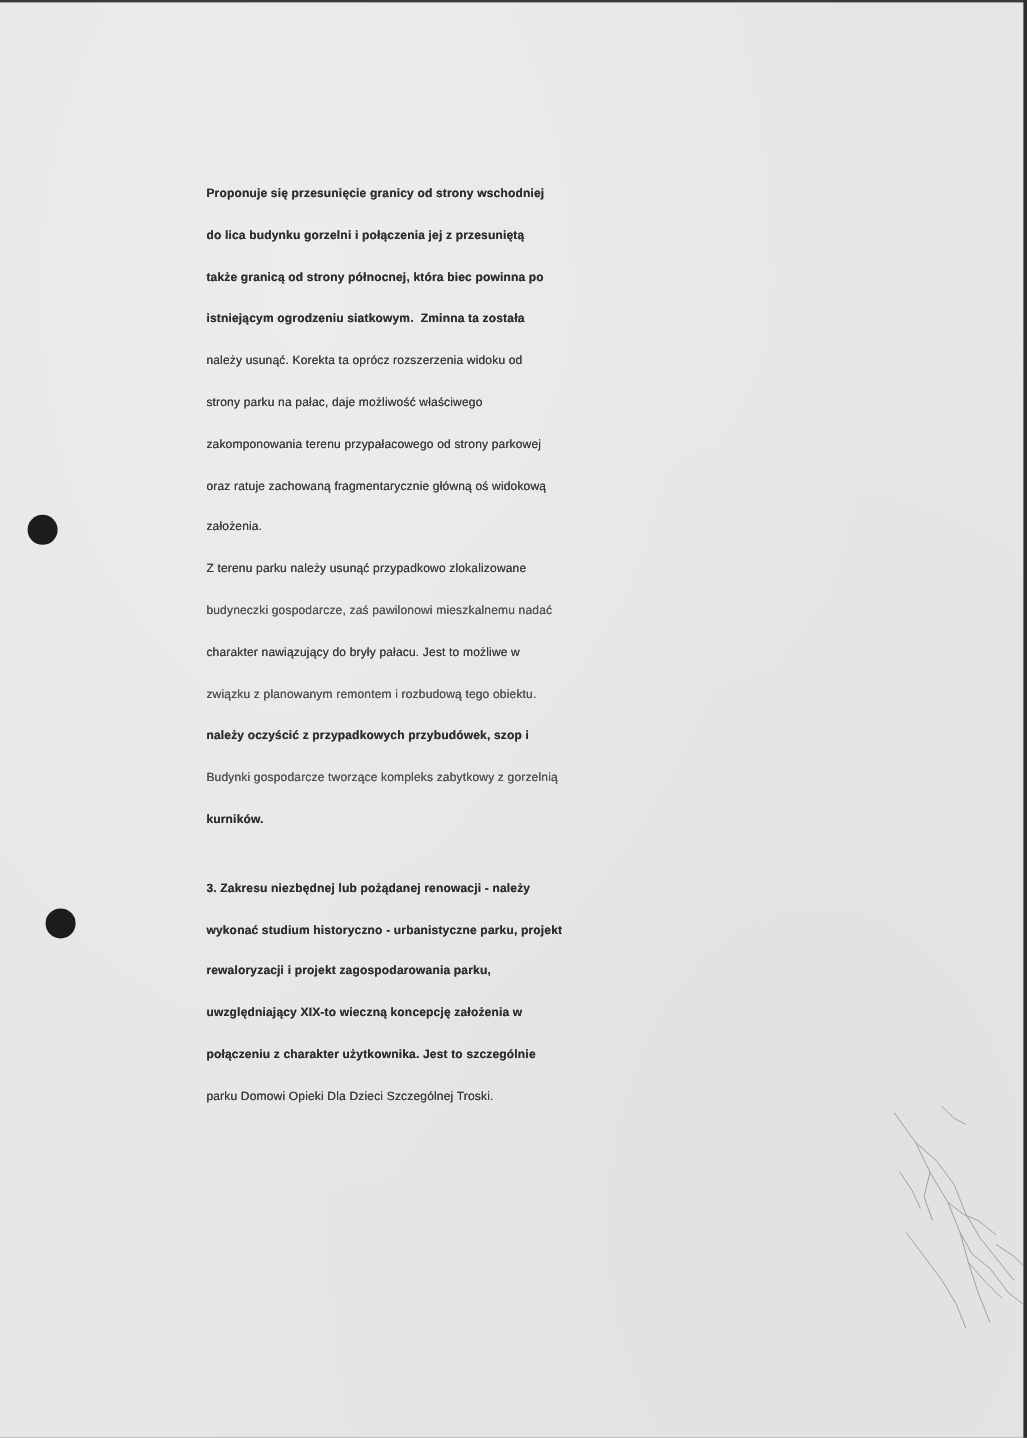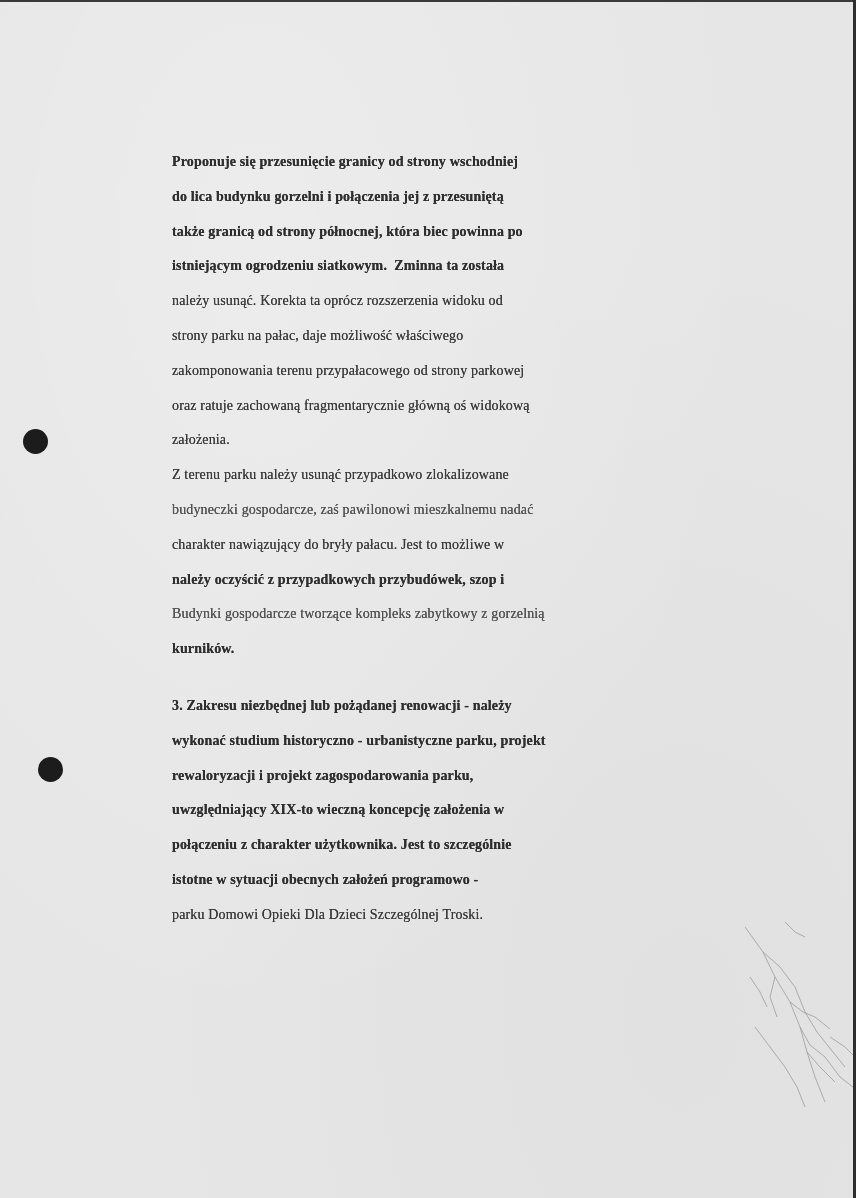--- a/index.html
+++ b/index.html
@@ -40,22 +40,22 @@
       background: #1c1c1c;
     }
     .hole-1 { left: 23px; top: 427px; }
     .hole-2 { left: 38px; top: 755px; }
 
     .text-block {
       position: absolute;
       left: 172px;
       top: 147px;
       width: 640px;
-      font-family: Liberation Serif, serif;
-      font-size: 14px;
+      font-family: Liberation Sans, sans-serif;
+      font-size: 10px;
       letter-spacing: 0.15px;
       color: #3a3a3a;
       text-shadow: 0 0 0.4px #444;
     }
     .line {
       height: 34.8px;
       line-height: 26px;
       white-space: pre;
     }
     .bold { font-weight: bold; color: #2e2e2e; }
@@ -90,34 +90,34 @@
       <div class="line">strony parku na pałac, daje możliwość właściwego</div>
       <div class="line">zakomponowania terenu przypałacowego od strony parkowej</div>
       <div class="line">oraz ratuje zachowaną fragmentarycznie główną oś widokową</div>
       <div class="line">założenia.</div>
     </div>
 
     <div>
       <div class="line">Z terenu parku należy usunąć przypadkowo zlokalizowane</div>
       <div class="line light">budyneczki gospodarcze, zaś pawilonowi mieszkalnemu nadać</div>
       <div class="line">charakter nawiązujący do bryły pałacu. Jest to możliwe w</div>
+      <div class="line light">związku z planowanym remontem i rozbudową tego obiektu.</div>
       <div class="line bold">należy oczyścić z przypadkowych przybudówek, szop i</div>
       <div class="line light">Budynki gospodarcze tworzące kompleks zabytkowy z gorzelnią</div>
       <div class="line bold">kurników.</div>
     </div>
 
     <div class="gap-before-3"></div>
 
     <div>
       <div class="line bold">3. Zakresu niezbędnej lub pożądanej renowacji - należy</div>
       <div class="line bold">wykonać studium historyczno - urbanistyczne parku, projekt</div>
       <div class="line bold">rewaloryzacji i projekt zagospodarowania parku,</div>
       <div class="line bold">uwzględniający XIX-to wieczną koncepcję założenia w</div>
       <div class="line bold">połączeniu z charakter użytkownika. Jest to szczególnie</div>
-      <div class="line bold">istotne w sytuacji obecnych założeń programowo -</div>
       <div class="line">parku Domowi Opieki Dla Dzieci Szczególnej Troski.</div>
     </div>
   </div>
 
   <svg class="crack-svg" viewBox="0 0 111 200">
     <g fill="none" stroke="#8a8a8a" stroke-width="0.8" opacity="0.8">
       <path d="M0 10 L18 35 L30 60 L45 85 L55 110 L62 135 L70 160 L80 185"></path>
       <path d="M18 35 L35 50 L50 70 L60 95 L72 115 L88 135 L100 150"></path>
       <path d="M30 60 L25 80 L32 100"></path>
       <path d="M45 85 L58 95 L70 100 L85 112"></path>

